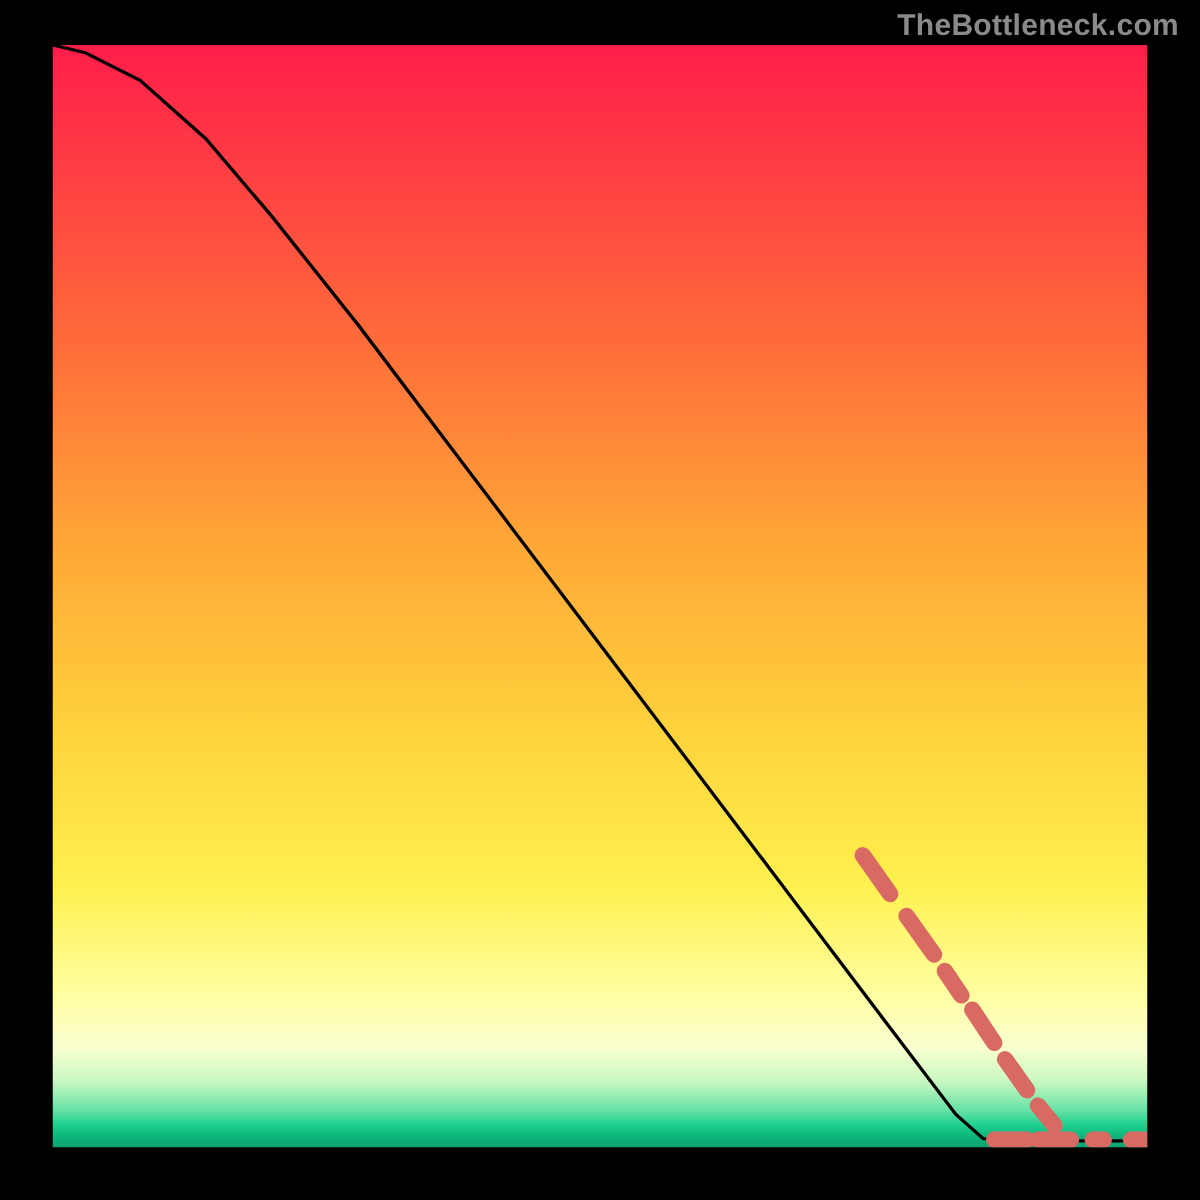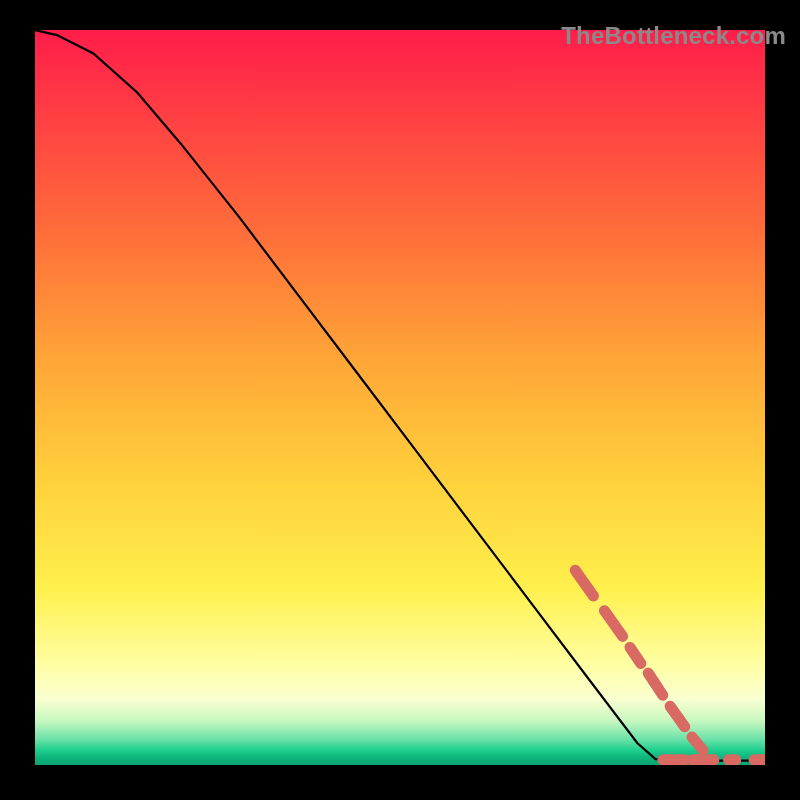--- a/index.html
+++ b/index.html
@@ -14,26 +14,25 @@
   .stage {
     position: relative;
     width: 800px;
     height: 800px;
     background: #000;
   }
   .watermark {
     position: absolute;
     top: 6px;
     right: 14px;
-    font-size: 24px;
+    font-size: 20px;
     font-weight: 600;
     color: #8a8a8a;
     letter-spacing: 0.2px;
     z-index: 5;
-    margin-top: 16px;
   }
   .plot-area {
     position: absolute;
     left: 35px;
     top: 30px;
     width: 730px;
     height: 735px;
     overflow: hidden;
   }
   

